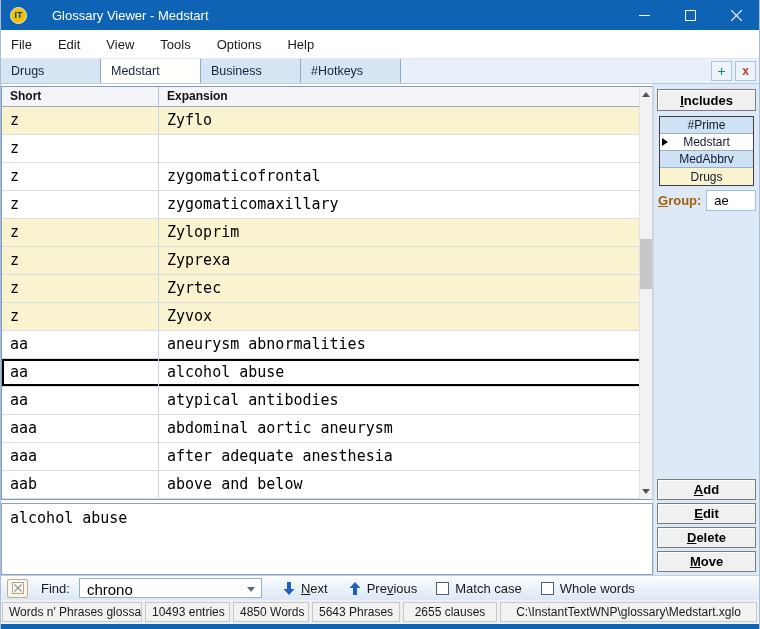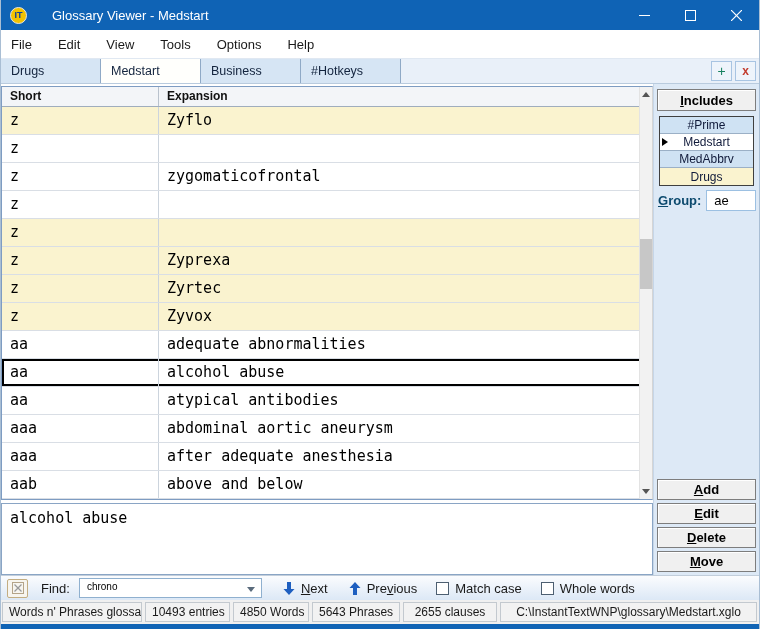--- a/index.html
+++ b/index.html
@@ -51,33 +51,33 @@
   .right-panel { position:absolute; right:0; top:0; width:106px; height:491px; background:#dde9f6; border-left:1px solid #c6d6e8; }
   .includes-btn { position:absolute; top:5px; left:3px; width:99px; height:22px; background:#f0f0f0; border:1px solid #7d7d7d; box-shadow:inset 1px 1px 0 #fff; font-size:13px; font-weight:bold; color:#000; display:flex; align-items:center; justify-content:center; }
   .includes-list { position:absolute; top:32px; left:5px; width:95px; border:1px solid #3f3f3f; background:#fff; }
   .inc-item { position:relative; height:17px; font-size:12px; color:#101a3a; display:flex; align-items:center; justify-content:center; border-bottom:1px solid #9bb0c6; }
   .inc-item:last-child { border-bottom:none; }
   .inc-blue { background:#cfe2f3; }
   .inc-white { background:#fff; }
   .inc-yellow { background:#faf3cf; }
   .inc-arrow { position:absolute; left:2px; top:4px; width:0; height:0; border-top:4px solid transparent; border-bottom:4px solid transparent; border-left:6px solid #000; }
   .group-row { position:absolute; top:106px; left:4px; width:98px; display:flex; align-items:center; }
-  .group-label { font-size:13px; font-weight:bold; color:#0c4a6e; }
+  .group-label { font-size:13px; font-weight:bold; color:#a16207; }
   .group-input { margin-left:5px; width:52px; height:21px; background:#fff; border:1px solid #9cc0e2; font-size:13px; padding:2px 8px 0 7px; color:#000; }
   .side-buttons { position:absolute; left:3px; bottom:3px; width:99px; }
   .side-btn { width:99px; height:21px; margin-top:3px; background:#f0f0f0; border:1px solid #7d7d7d; box-shadow:inset 1px 1px 0 #fff; font-size:13px; font-weight:bold; color:#000; display:flex; align-items:center; justify-content:center; }
 
   
   .preview { position:absolute; left:0; top:419px; width:652px; height:72px; background:#fff; border:1px solid #8aa5c5; font-family:"DejaVu Sans Mono", monospace; font-size:15px; color:#000; padding:5px 8px; }
 
   
   .findbar { position:absolute; top:575px; left:0; width:100%; height:25px; background:linear-gradient(#fbfcfe,#dce8f6); border-top:1px solid #c2cedb; display:flex; align-items:center; font-size:13px; color:#1a1a1a; }
   .find-dismiss { width:21px; height:19px; margin-left:6px; border:1px solid #c3ad82; border-radius:2px; background:#f7f5ef; display:flex; align-items:center; justify-content:center; }
   .find-label { margin-left:13px; }
-  .find-combo { position:relative; margin-left:9px; width:183px; height:20px; background:#fff; border:1px solid #8fb0cf; font-size:10px; padding:2px 0 0 7px; color:#000; }
+  .find-combo { position:relative; margin-left:9px; width:183px; height:20px; background:#fff; border:1px solid #8fb0cf; font-size:15px; padding:2px 0 0 7px; color:#000; }
   .combo-arrow { position:absolute; right:6px; top:8px; width:0; height:0; border-left:4px solid transparent; border-right:4px solid transparent; border-top:5px solid #5a6b7c; }
   .find-nav { display:flex; align-items:center; margin-left:20px; }
   .find-nav svg { margin-right:5px; }
   .chk-group { display:flex; align-items:center; margin-left:19px; }
   .checkbox { width:13px; height:13px; background:#fff; border:1px solid #4d5f71; margin-right:6px; }
 
   
   .statusbar { position:absolute; top:600px; left:0; width:100%; height:24px; background:#f0f0f0; display:flex; align-items:center; font-size:12px; color:#1a1a1a; padding:0 1px; }
   .seg { height:20px; line-height:19px; border:1px solid #c3c9cf; background:#f2f2f2; margin-right:3px; padding:0 6px; white-space:nowrap; overflow:hidden; }
   .seg1 { width:140px; } .seg2 { width:85px; text-align:center; } .seg3 { width:76px; text-align:center; }
@@ -147,39 +147,41 @@
       </div>
       <div class="trow">
         <div class="td-short">z</div>
       </div>
       <div class="trow">
         <div class="td-short">z</div>
         <div class="td-exp">zygomaticofrontal</div>
       </div>
       <div class="trow">
         <div class="td-short">z</div>
-      </div>
-      <div class="trow hl">
-        <div class="td-short">z</div>
+        <div class="td-exp">zygomaticomaxillary</div>
+      </div>
+      <div class="trow hl">
+        <div class="td-short">z</div>
+        <div class="td-exp">Zyloprim</div>
       </div>
       <div class="trow hl">
         <div class="td-short">z</div>
         <div class="td-exp">Zyprexa</div>
       </div>
       <div class="trow hl">
         <div class="td-short">z</div>
         <div class="td-exp">Zyrtec</div>
       </div>
       <div class="trow hl">
         <div class="td-short">z</div>
         <div class="td-exp">Zyvox</div>
       </div>
       <div class="trow">
         <div class="td-short">aa</div>
-        <div class="td-exp">adequate abnormalities</div>
+        <div class="td-exp">aneurysm abnormalities</div>
       </div>
       <div class="trow sel">
         <div class="td-short">aa</div>
         <div class="td-exp">alcohol abuse</div>
       </div>
       <div class="trow">
         <div class="td-short">aa</div>
         <div class="td-exp">atypical antibodies</div>
       </div>
       <div class="trow">

